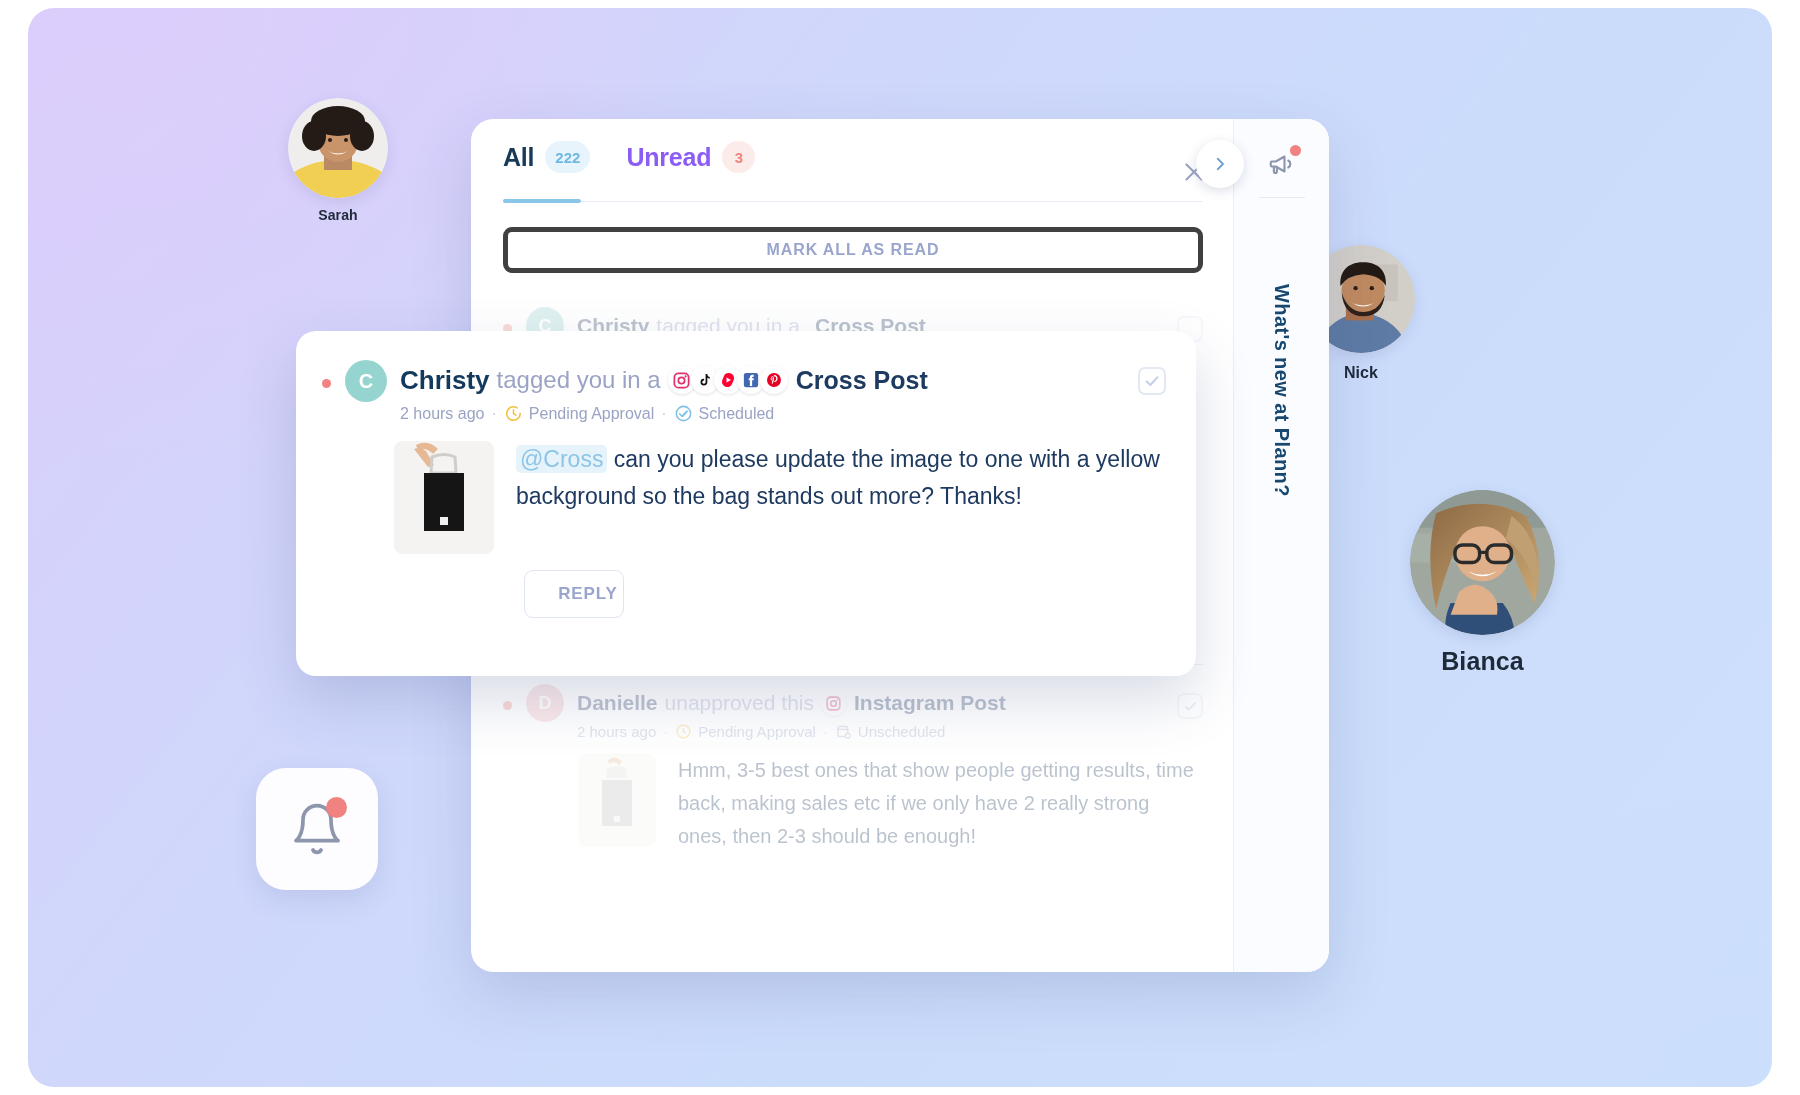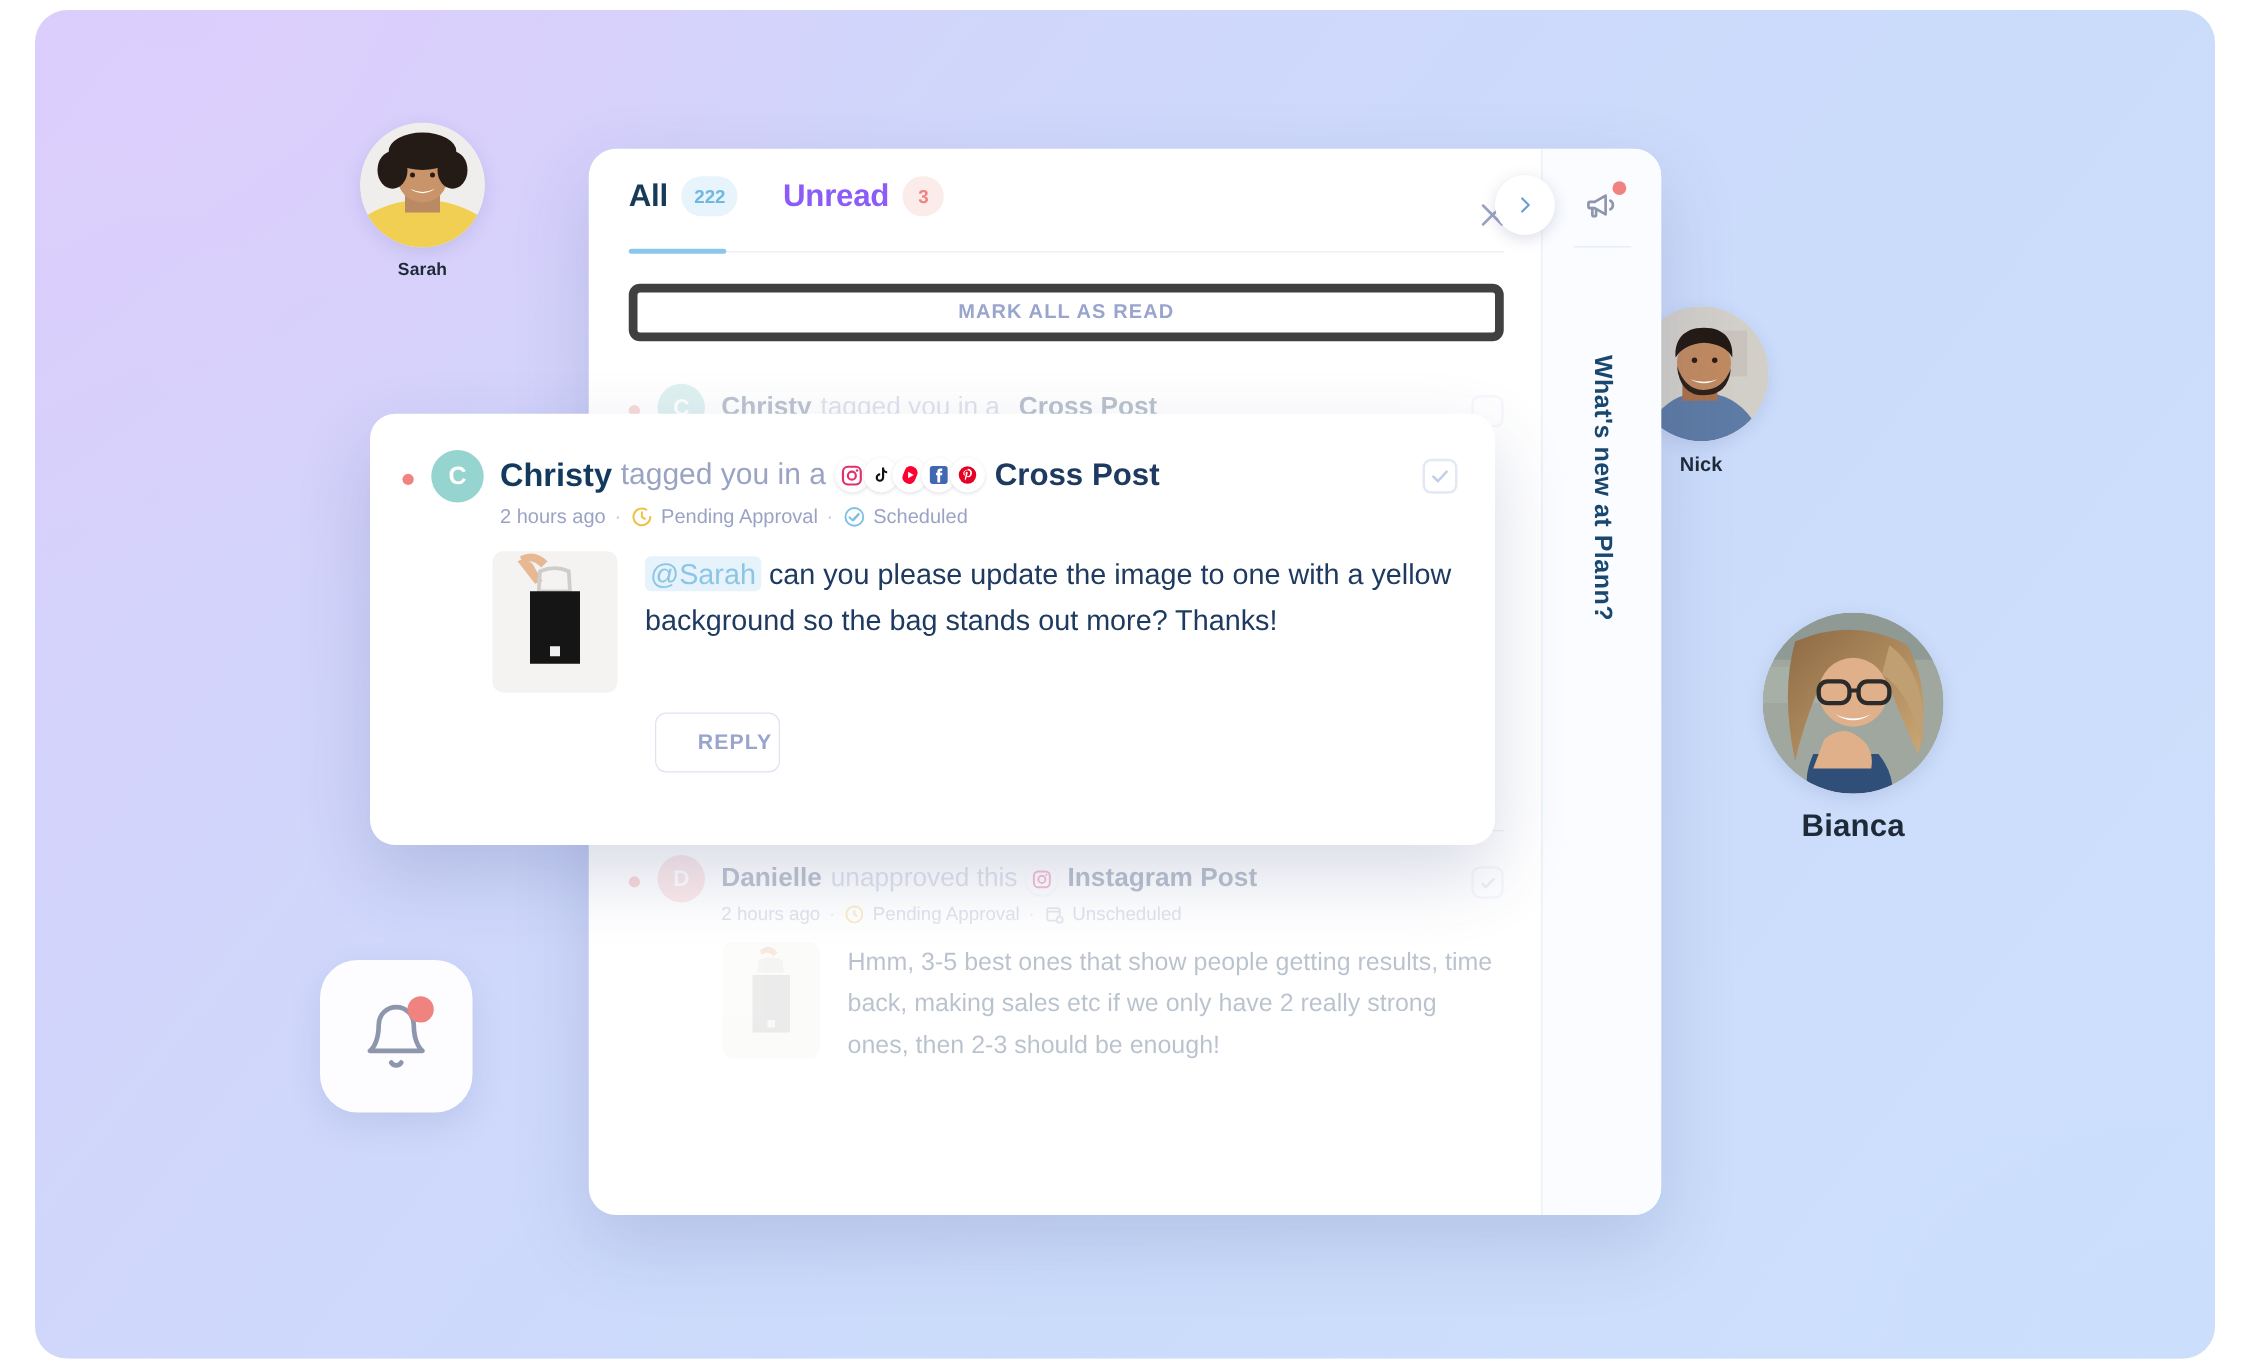--- a/index.html
+++ b/index.html
@@ -175,21 +175,21 @@
     left: 32px; top: 82px;
     width: 700px; height: 1px;
     background: #e9edf5;
   }
 
   
   #mark-all {
     position: absolute;
     left: 32px; top: 108px;
     width: 700px; height: 46px;
-    border: 7px solid #404040;
+    border: 5px solid #404040;
     border-radius: 9px;
     background: #fff;
     color: #9aa5ce;
     font-size: 16px;
     font-weight: 600;
     letter-spacing: .9px;
     cursor: pointer;
     font-family: "Liberation Sans", sans-serif;
   }
 
@@ -614,21 +614,21 @@
         <svg viewBox="0 0 100 113" width="100" height="113">
           <rect width="100" height="113" fill="#f4f3f1"></rect>
           <path d="M22 4 q12 -6 22 4 l-5 5 q-8 -8 -15 -3Z" fill="#e7b894"></path>
           <path d="M20 8 q6 -3 12 2 l8 14 -6 2Z" fill="#e7b894"></path>
           <path d="M38 16 q12 -5 23 0 l1 16 h-25Z" fill="none" stroke="#cfcdca" stroke-width="3"></path>
           <rect x="30" y="32" width="40" height="58" fill="#151515"></rect>
           <rect x="46" y="76" width="8" height="8" fill="#f0f0f0"></rect>
         </svg>
       </div>
       <div class="msg">
-        <span class="mention">@Sarah</span>
+        <span class="mention">@Cross</span>
         <span>can you please update the image to one with a yellow background so the bag stands out more? Thanks!</span>
       </div>
     </div>
 
     <button class="reply-btn">REPLY</button>
   </div>
 
 </div>
 
 </body></html>

